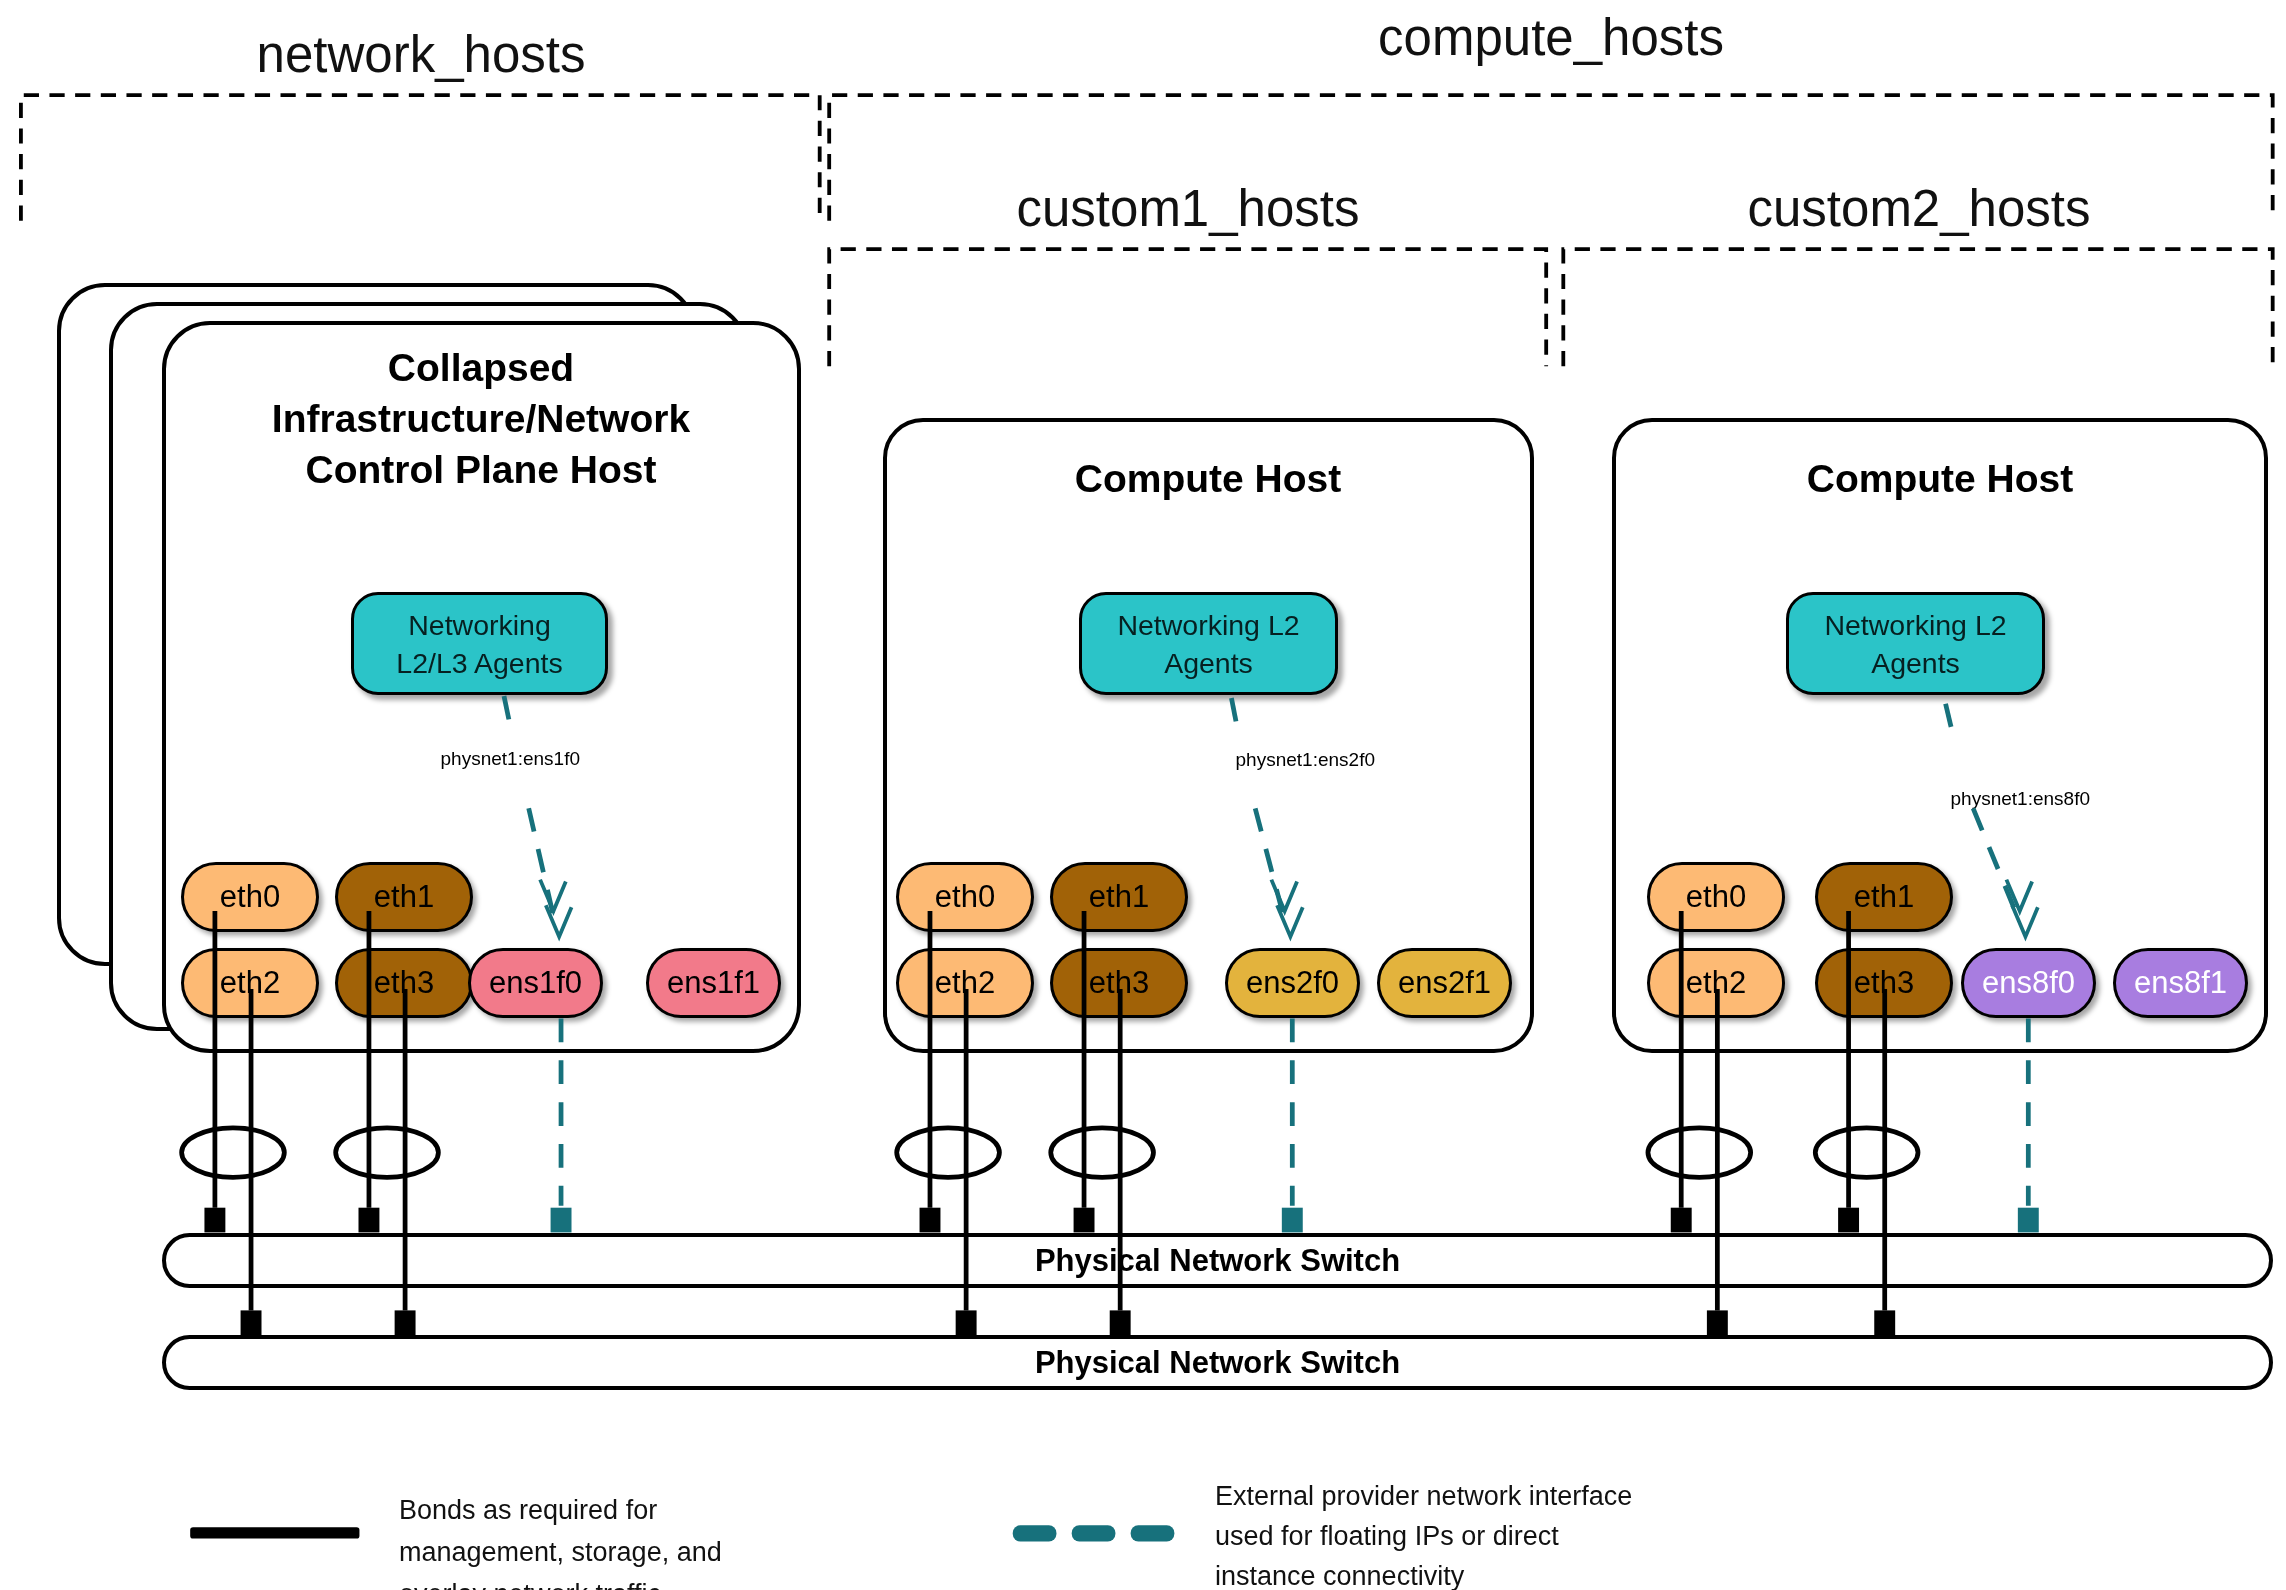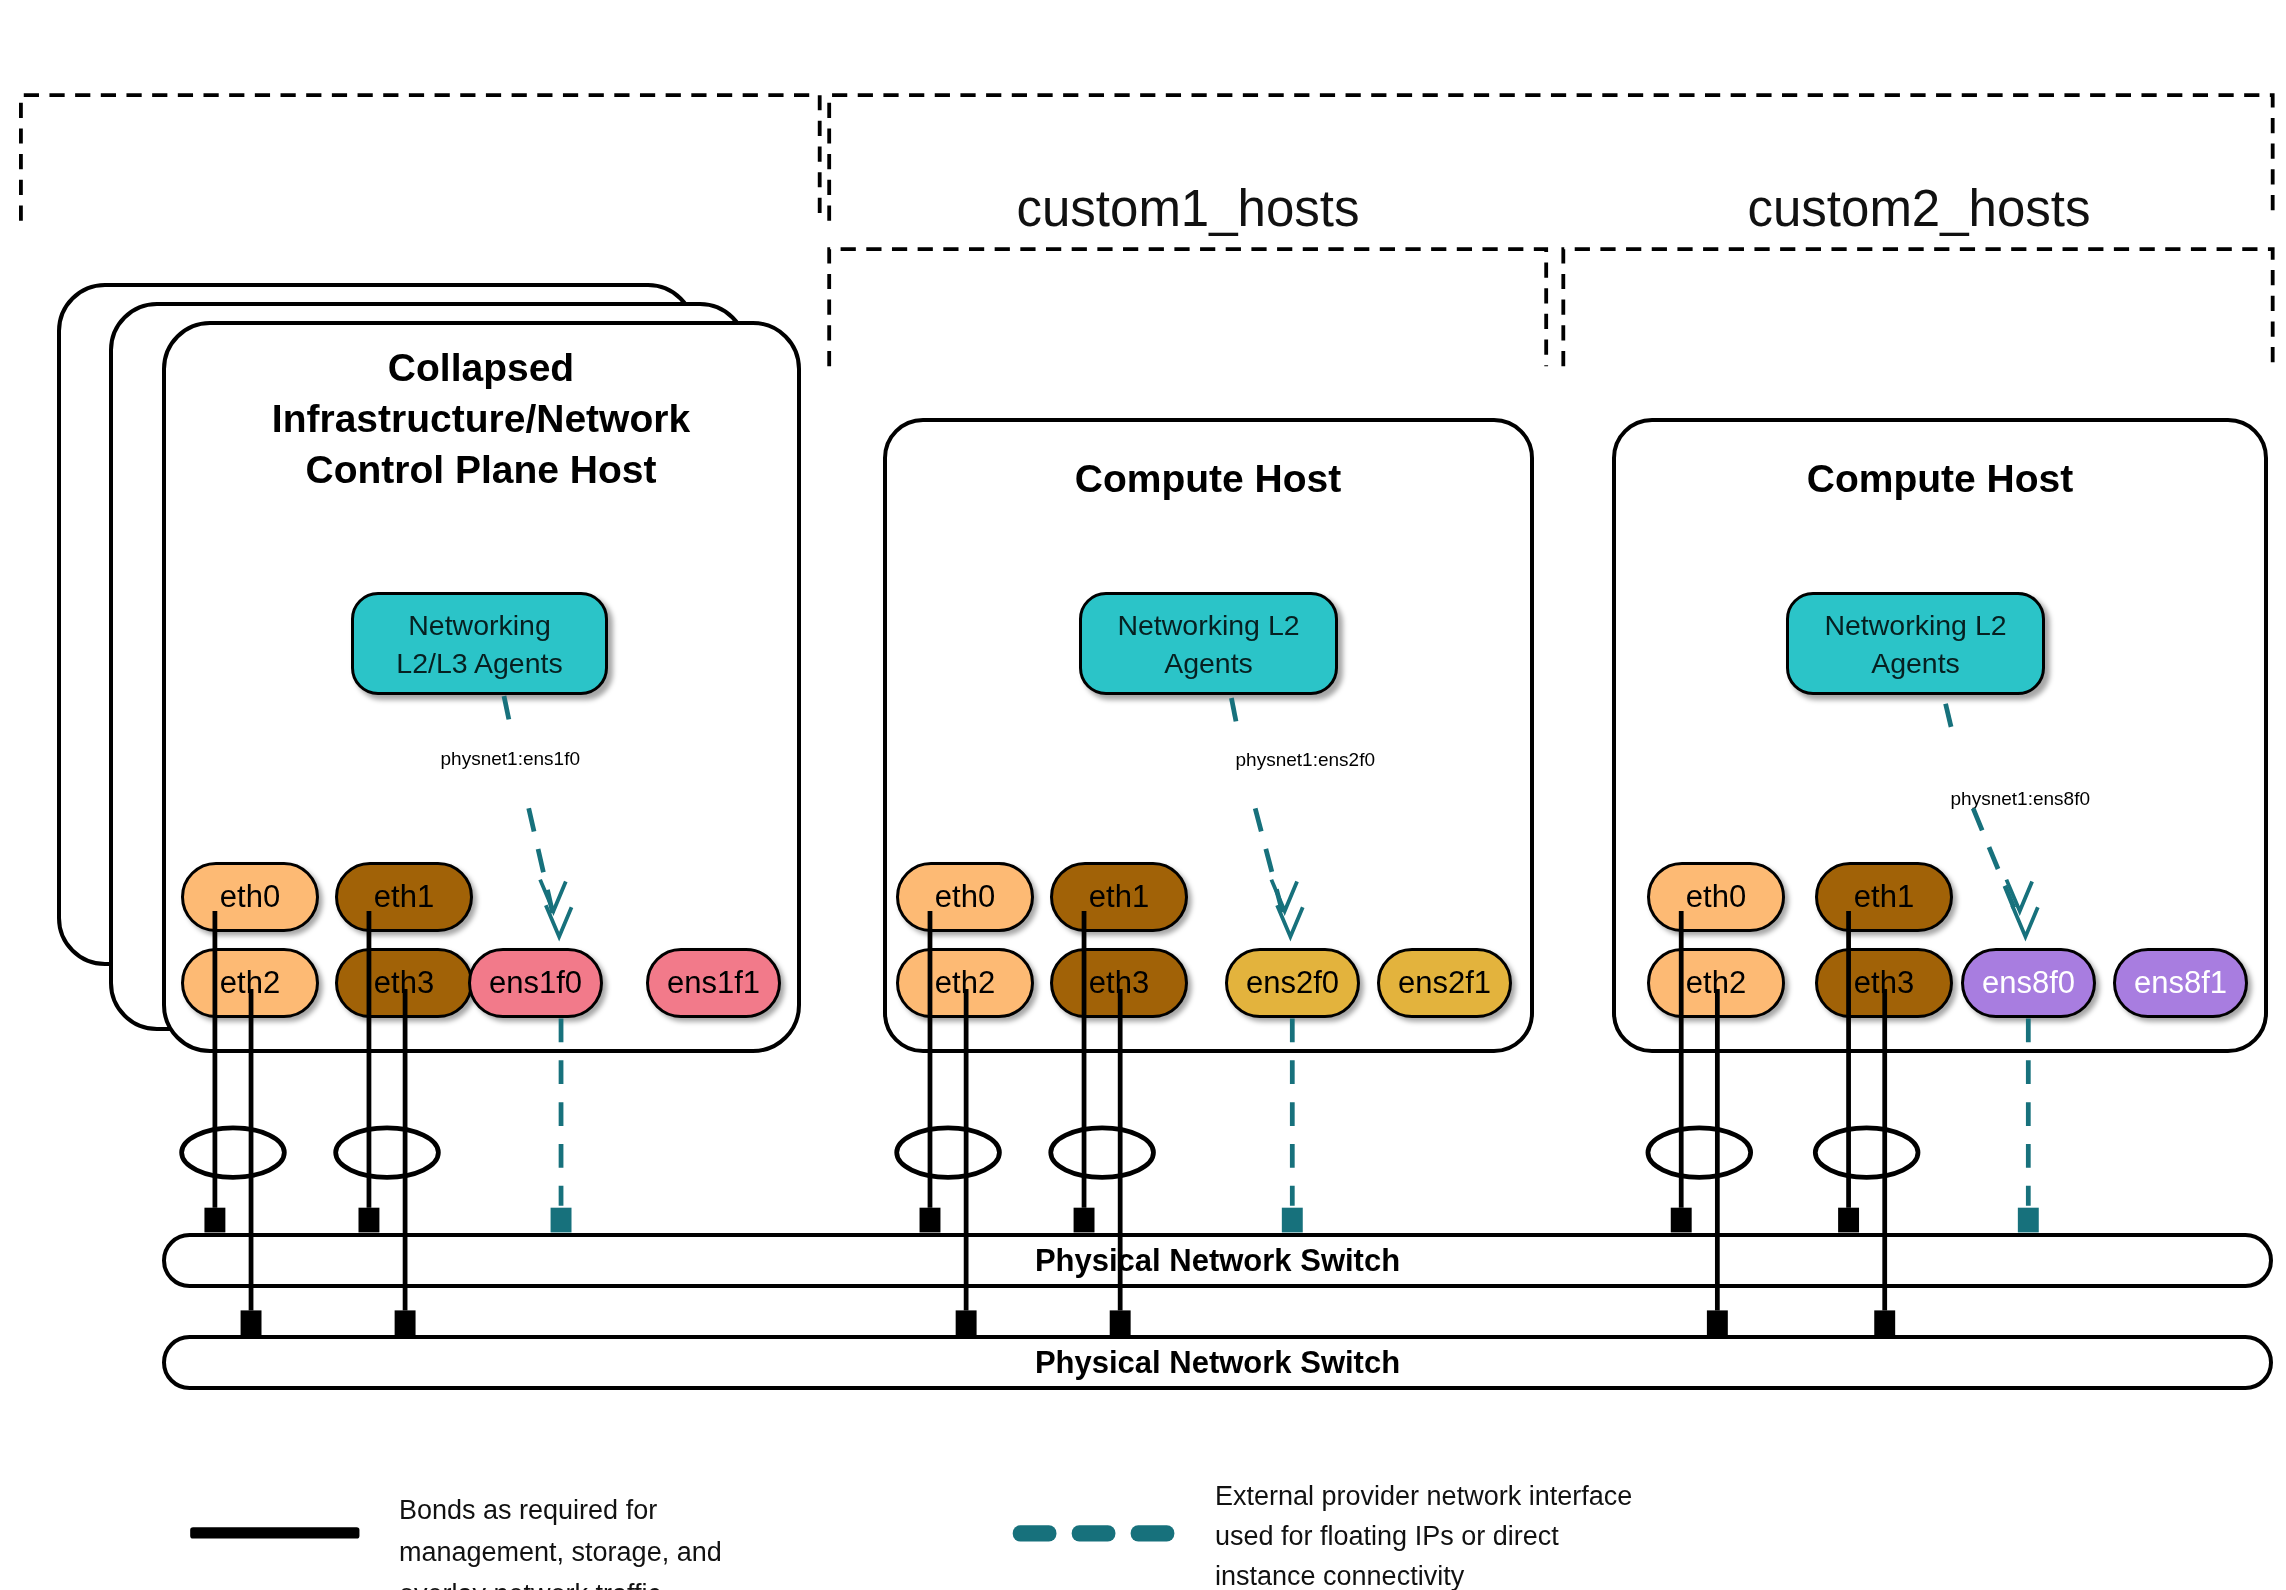--- a/index.html
+++ b/index.html
@@ -43,20 +43,22 @@
   .sq       { fill:#000; }
   .tealsq   { fill:#17717c; }
   .provider { stroke:#17717c; stroke-width:5; stroke-dasharray:25 19; fill:none; }
   .chev     { stroke:#17717c; stroke-width:4; fill:none; }
 </style>
 </head>
 <body>
 
 <div class="stage">
 
+  <div class="glabel" style="left:183px; top:25px;  width:476px;">network_hosts</div>
+  <div class="glabel" style="left:1313px; top:7.6px;  width:476px;">compute_hosts</div>
   <div class="glabel" style="left:950px; top:179px; width:476px;">custom1_hosts</div>
   <div class="glabel" style="left:1681px; top:179px; width:476px;">custom2_hosts</div>
 
   <div class="hostbox" style="left:57px;  top:283px; width:639px; height:683px;"></div>
   <div class="hostbox" style="left:109px; top:302px; width:639px; height:729px;"></div>
   <div class="hostbox" style="left:162px; top:321px; width:639px; height:732px;"></div>
   <div class="htitle" style="left:205px; top:342px; width:552px;">Collapsed Infrastructure/Network Control Plane Host</div>
   <div class="agent" style="left:351px; top:592px; width:257px; height:103px;">
     <span>Networking L2/L3 Agents</span>
   </div>

